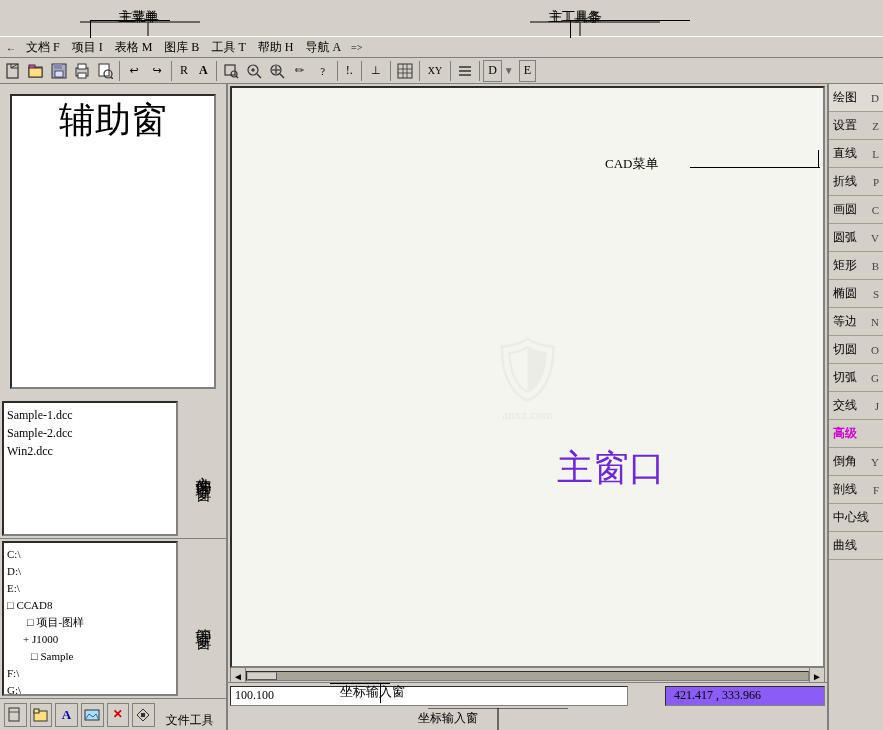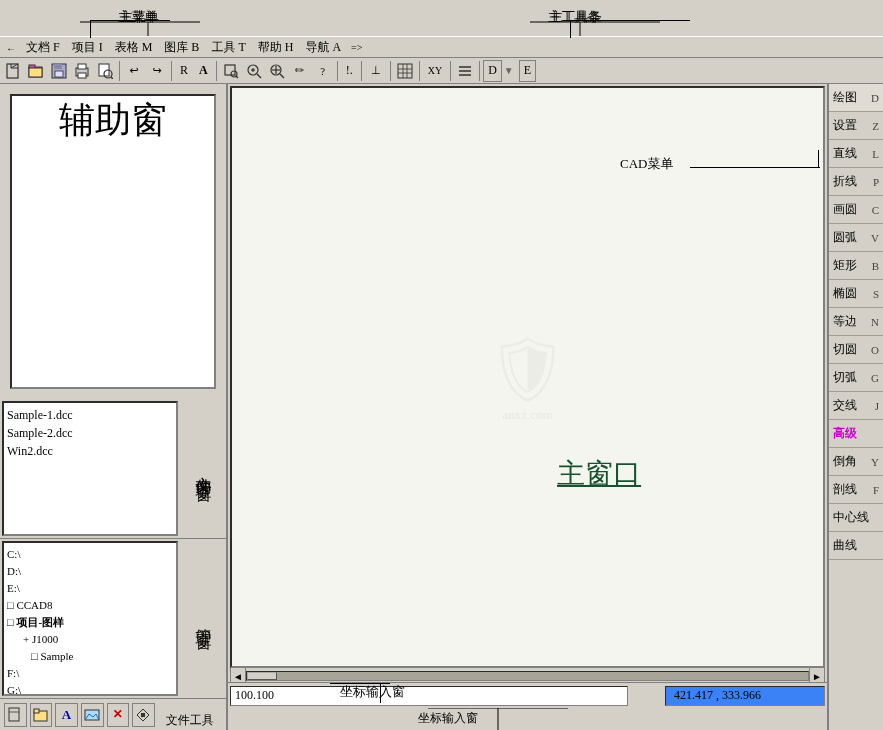--- a/index.html
+++ b/index.html
@@ -174,21 +174,21 @@
     #tree-content {
       flex: 1;
       background: #fff;
       border: 2px inset #808080;
       margin: 2px;
       padding: 3px;
       font-size: 11px;
       overflow-y: auto;
     }
     .tree-item { line-height: 17px; cursor: pointer; white-space: nowrap; }
-    .tree-indent1 { margin-left: 0; font-weight: bold; }
+    .tree-indent1 { margin-left: 20px; }
     .tree-indent2 { margin-left: 16px; }
     .tree-indent3 { margin-left: 24px; }
 
     
     #file-toolbar {
       height: 32px;
       background: #d4d0c8;
       border-top: 1px solid #808080;
       display: flex;
       align-items: center;
@@ -265,21 +265,21 @@
       height: 20px;
       width: 420px;
       background: #fff;
       border: 1px inset #808080;
       padding: 0 4px;
       font-size: 12px;
       font-family: 'SimSun', serif;
     }
     #coord-display {
       height: 20px;
-      background: #3b82f6;
+      background: #8b5cf6;
       border: 1px inset #808080;
       padding: 0 8px;
       font-size: 12px;
       display: flex;
       align-items: center;
       min-width: 160px;
       margin-left: 27px;
     }
 
     
@@ -336,21 +336,21 @@
   <div id="annotation-overlay">
 
     <div class="annotation-label" style="top:8px; left:120px;">主菜单</div>
     <div style="position:absolute; top:20px; left:90px; width:80px; border-top:1px solid #000;"></div>
     <div style="position:absolute; top:20px; left:90px; width:1px; height:18px; background:#000;"></div>
 
     <div class="annotation-label" style="top:8px; left:550px;">主工具条</div>
     <div style="position:absolute; top:20px; left:570px; width:120px; border-top:1px solid #000;"></div>
     <div style="position:absolute; top:20px; left:570px; width:1px; height:18px; background:#000;"></div>
 
-    <div class="annotation-label" style="top:155px; left:620px;text-align:center;">CAD菜单</div>
+    <div class="annotation-label" style="top:155px; left:605px;text-align:center;">CAD菜单</div>
     <div style="position:absolute; top:167px; left:690px; width:130px; border-top:1px solid #000;"></div>
     <div style="position:absolute; top:150px; left:818px; width:1px; height:18px; background:#000;"></div>
 
     <div class="annotation-label" style="top:683px; left:340px;">坐标输入窗</div>
     <div style="position:absolute; top:683px; left:380px; width:1px; height:20px; background:#000;"></div>
     <div style="position:absolute; top:683px; left:330px; width:60px; border-top:1px solid #000;"></div>
   </div>
 
   <div id="top-annotations" style="position:relative; height:36px;">
     <span class="annotation-label" style="top:8px; left:118px;">主菜单</span>
@@ -547,21 +547,21 @@
     </div>
 
     <div id="canvas-area">
       <div id="canvas-viewport">
 
         <div class="watermark">
           <div style="font-size:64px; color:#aaa; opacity:0.4;">🛡</div>
           <span style="font-size:13px; color:#999; opacity:0.5; display:block;">anxz.com</span>
         </div>
 
-        <div style="position:absolute; bottom:30%; left:55%; font-size:28px; color:#14532d;text-decoration:underline;">主窗口</div>
+        <div style="position:absolute; bottom:30%; left:55%; font-size:36px; color:#6d28d9;">主窗口</div>
       </div>
 
       <div id="canvas-hscroll">
         <div class="status-arrow">◄</div>
         <div id="canvas-hscroll-track">
           <div style="position:absolute; left:0; top:0; width:30px; height:100%; background:#d4d0c8; border:1px outset #aaa;"></div>
         </div>
         <div class="status-arrow">►</div>
       </div>
 

